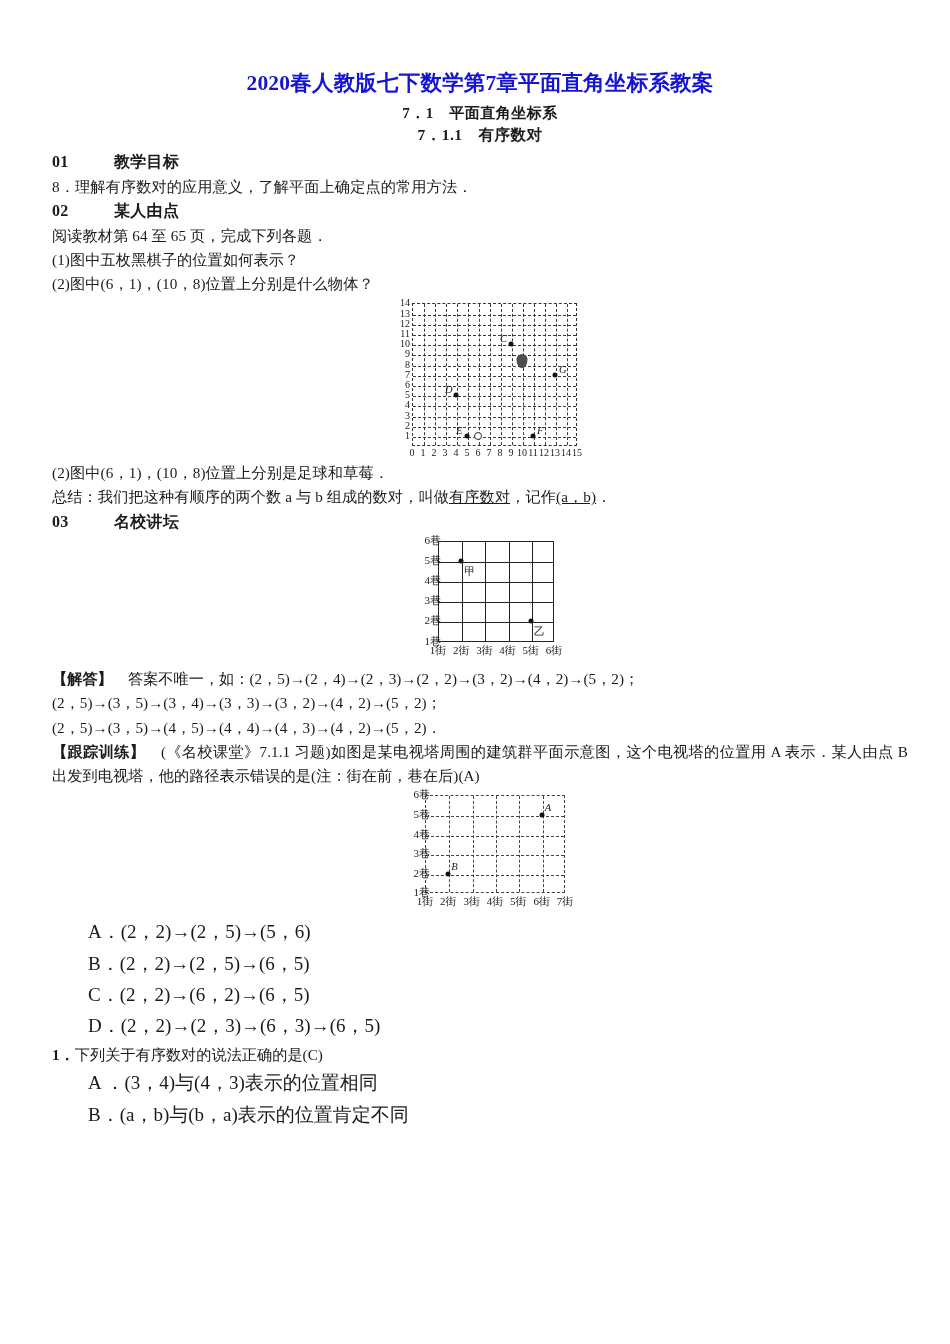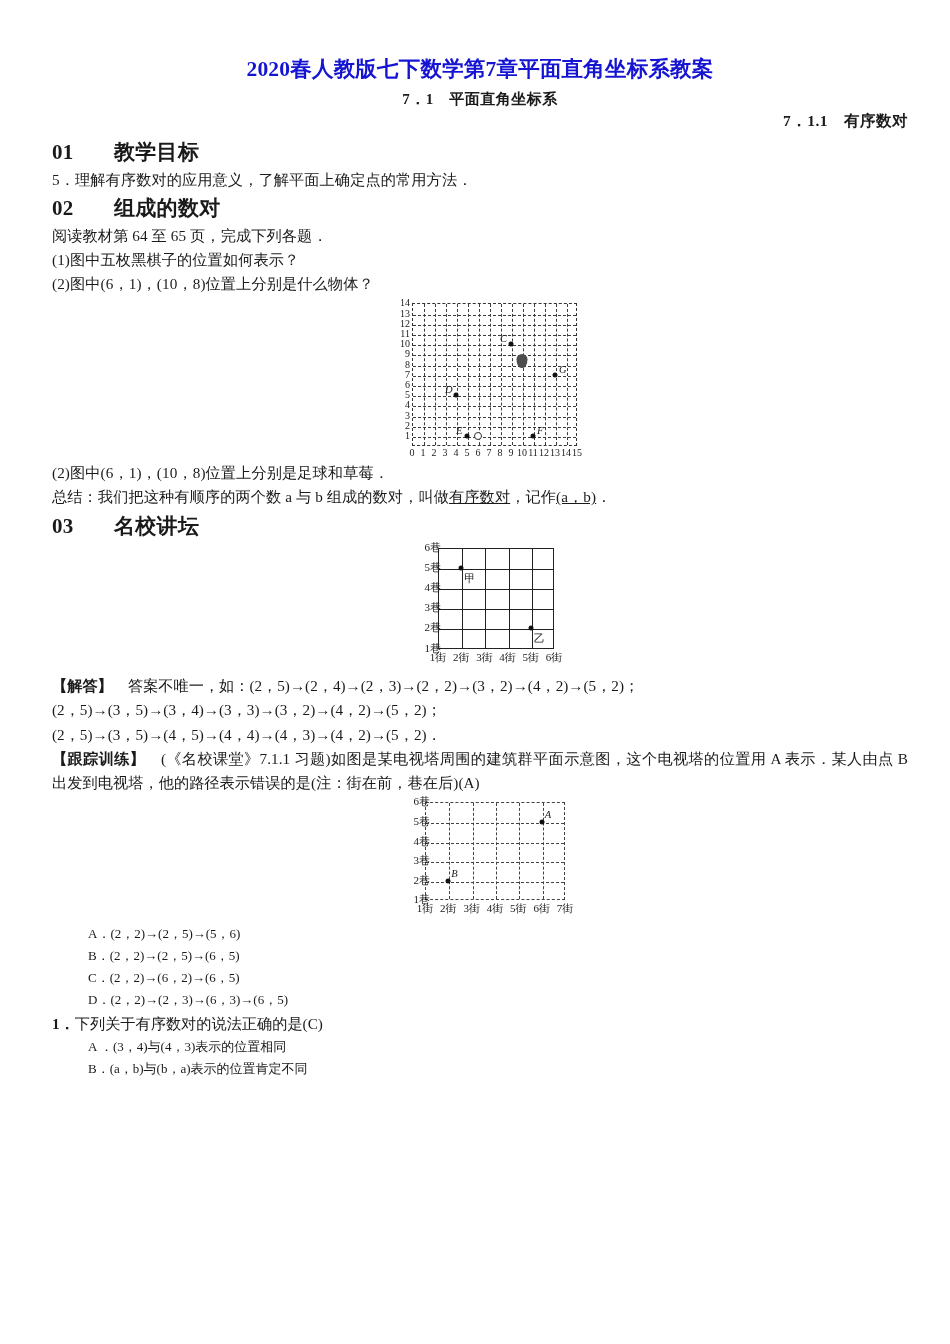--- a/index.html
+++ b/index.html
@@ -18,51 +18,51 @@
   .page {
     width: 950px;
     height: 1344px;
     padding: 0;
     box-sizing: border-box;
     position: relative;
   }
   .content {
     position: absolute;
     left: 52px;
-    top: 56px;
+    top: 70px;
     width: 856px;
   }
 
   .doc-title {
     color: #1414d2;
     font-weight: bold;
     font-size: 21.5px;
     text-align: center;
     letter-spacing: 0.2px;
     margin: 0 0 6px 0;
     line-height: 1.3;
   }
   .sub-title-1 {
     text-align: center;
     font-weight: bold;
     font-size: 15px;
     margin: 4px 0 2px 0;
     letter-spacing: 0.5px;
   }
   .sub-title-2 {
-    text-align: right;
+    text-align: center;
     font-weight: bold;
     font-size: 15.5px;
     margin: 1px 0 6px 0;
     letter-spacing: 0.5px;
   }
 
   .sec-head {
     font-weight: bold;
-    font-size: 21px;
+    font-size: 16px;
     margin: 3px 0 2px 0;
     letter-spacing: 0.3px;
   }
   .sec-head .num {
     display: inline-block;
     min-width: 62px;
   }
   .sec-head.indent {
     padding-left: 6px;
   }
@@ -77,21 +77,21 @@
     margin: 1px 0;
     font-size: 15.2px;
     line-height: 1.55;
     text-align: justify;
     letter-spacing: 0.05px;
   }
   .bold { font-weight: bold; }
   .uline { text-decoration: underline; }
   .opt {
     margin: 1px 0;
-    font-size: 13px;
+    font-size: 19px;
     line-height: 1.6;
     padding-left: 36px;
   }
   .hang {
     margin: 1px 0;
     font-size: 15.2px;
     line-height: 1.55;
     padding-left: 0;
   }
   .q-item {
@@ -269,24 +269,24 @@
 <div class="page">
 <div class="content">
 
   <h1 class="doc-title">2020春人教版七下数学第7章平面直角坐标系教案</h1>
   <div class="sub-title-1">7．1　平面直角坐标系</div>
   <div class="sub-title-2">7．1.1　有序数对</div>
 
   <div class="sec-head">
     <span class="num">01</span><span>教学目标</span>
   </div>
-  <p class="line">5．理解有序数对的应用意义，了解平面上确定点的常用方法．</p>
+  <p class="line">8．理解有序数对的应用意义，了解平面上确定点的常用方法．</p>
 
   <div class="sec-head">
-    <span class="num"> 02</span><span>组成的数对</span>
+    <span class="num"> 02</span><span>某人由点</span>
   </div>
   <p class="line">阅读教材第 64 至 65 页，完成下列各题．</p>
   <p class="line">(1)图中五枚黑棋子的位置如何表示？</p>
   <p class="line">(2)图中(6，1)，(10，8)位置上分别是什么物体？</p>
 
   <div class="fig-wrap">
     <div class="fig" id="fig1">
       <div class="plot" id="fig1-plot" style="background-image: none;">
             <div class="vgrid" style="left: 11px;"></div>
             <div class="vgrid" style="left: 22px;"></div>

